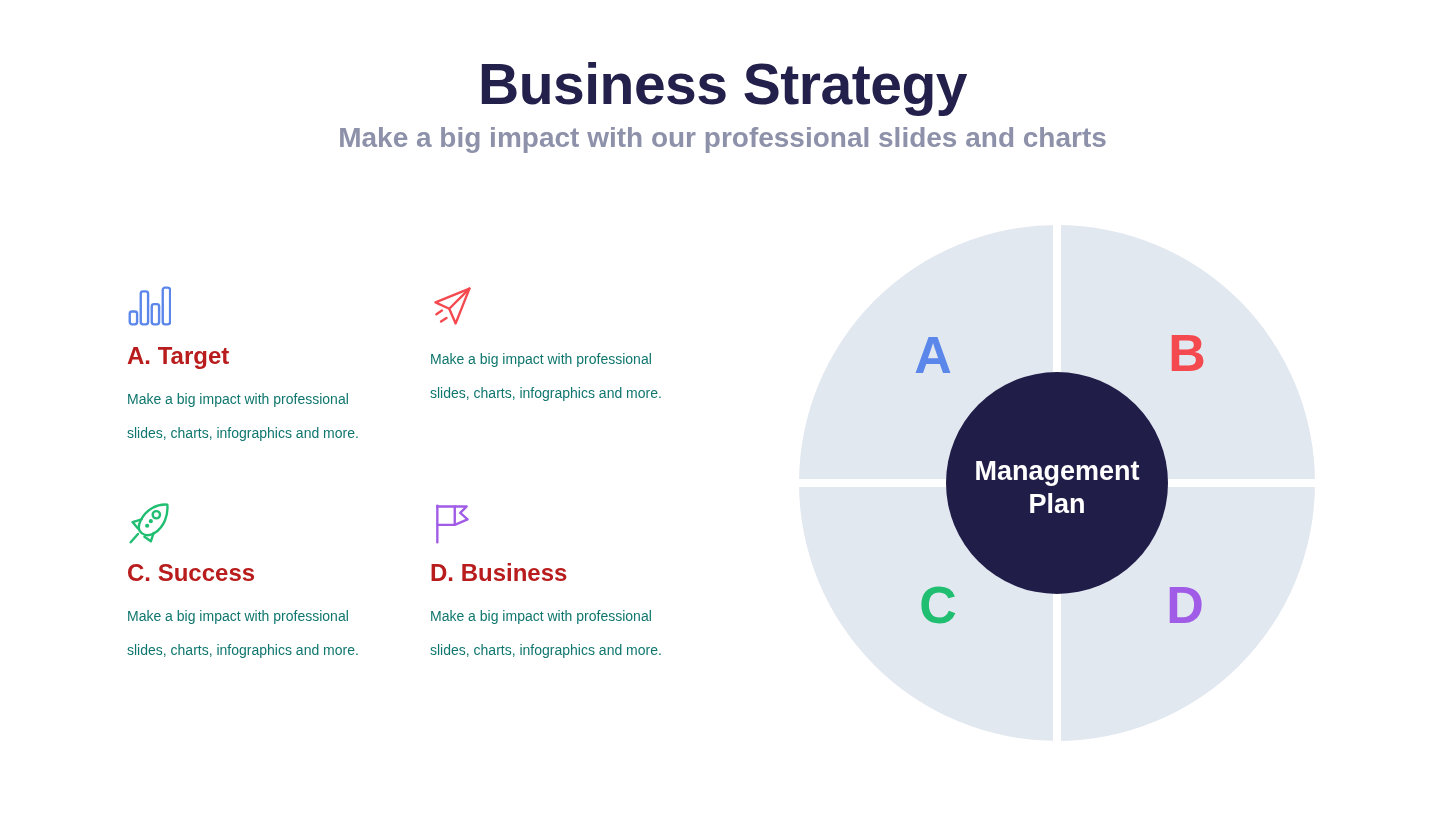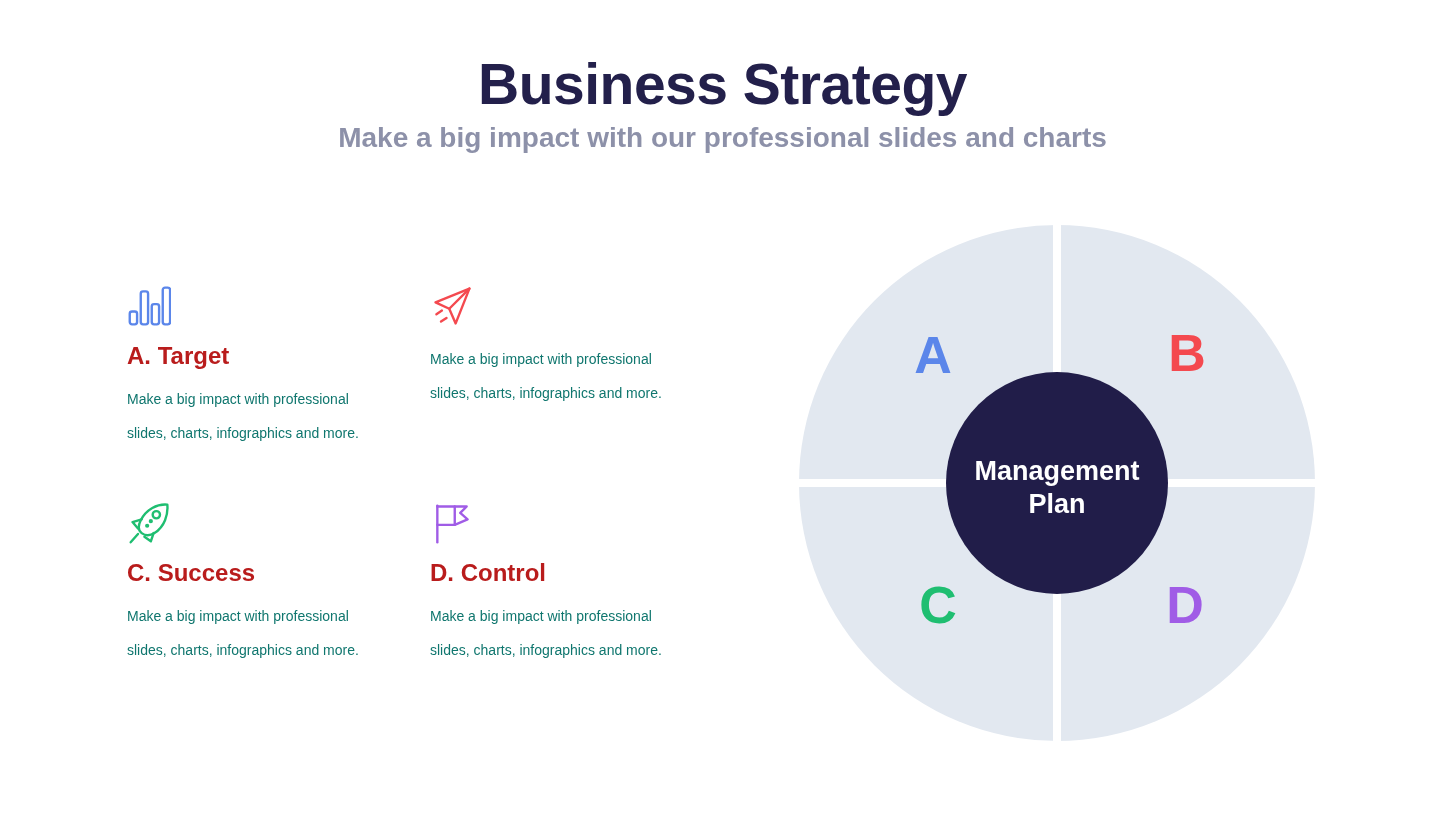--- a/index.html
+++ b/index.html
@@ -122,21 +122,21 @@
     </article>
 
     <article class="feature">
       <span class="icon" style="color: rgb(160, 92, 230);">
         <svg viewBox="0 0 48 48" fill="none" stroke="currentColor" stroke-width="2.6" stroke-linecap="round" stroke-linejoin="round">
           <path d="M8 45 L8 5"></path>
           <path d="M8 6 H27 V26 H8"></path>
           <path d="M27 6 H40 L33 13 L41 20 L27 26"></path>
         </svg>
       </span>
-      <h3>D. Control</h3>
+      <h3>D. Business</h3>
       <p>Make a big impact with professional slides, charts, infographics and more.</p>
     </article>
 
   </section>
 
   <figure class="diagram">
     <svg viewBox="0 0 520 520">
       <circle cx="260" cy="260" r="258" fill="#e2e8f0"></circle>
       <rect x="256" y="0" width="8" height="520" fill="#ffffff"></rect>
       <rect x="0" y="256" width="520" height="8" fill="#ffffff"></rect>

